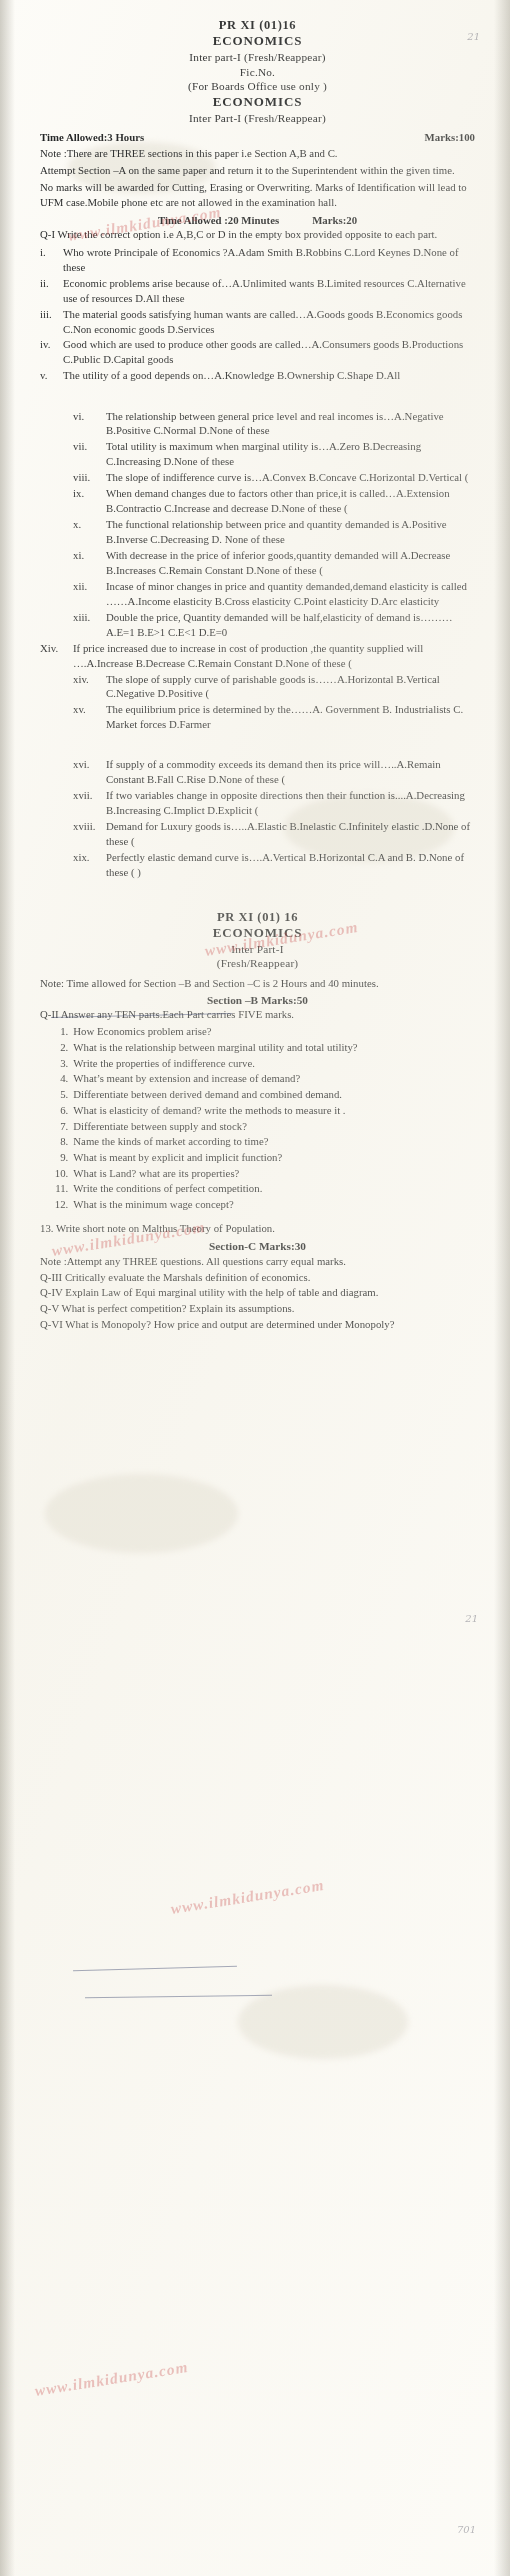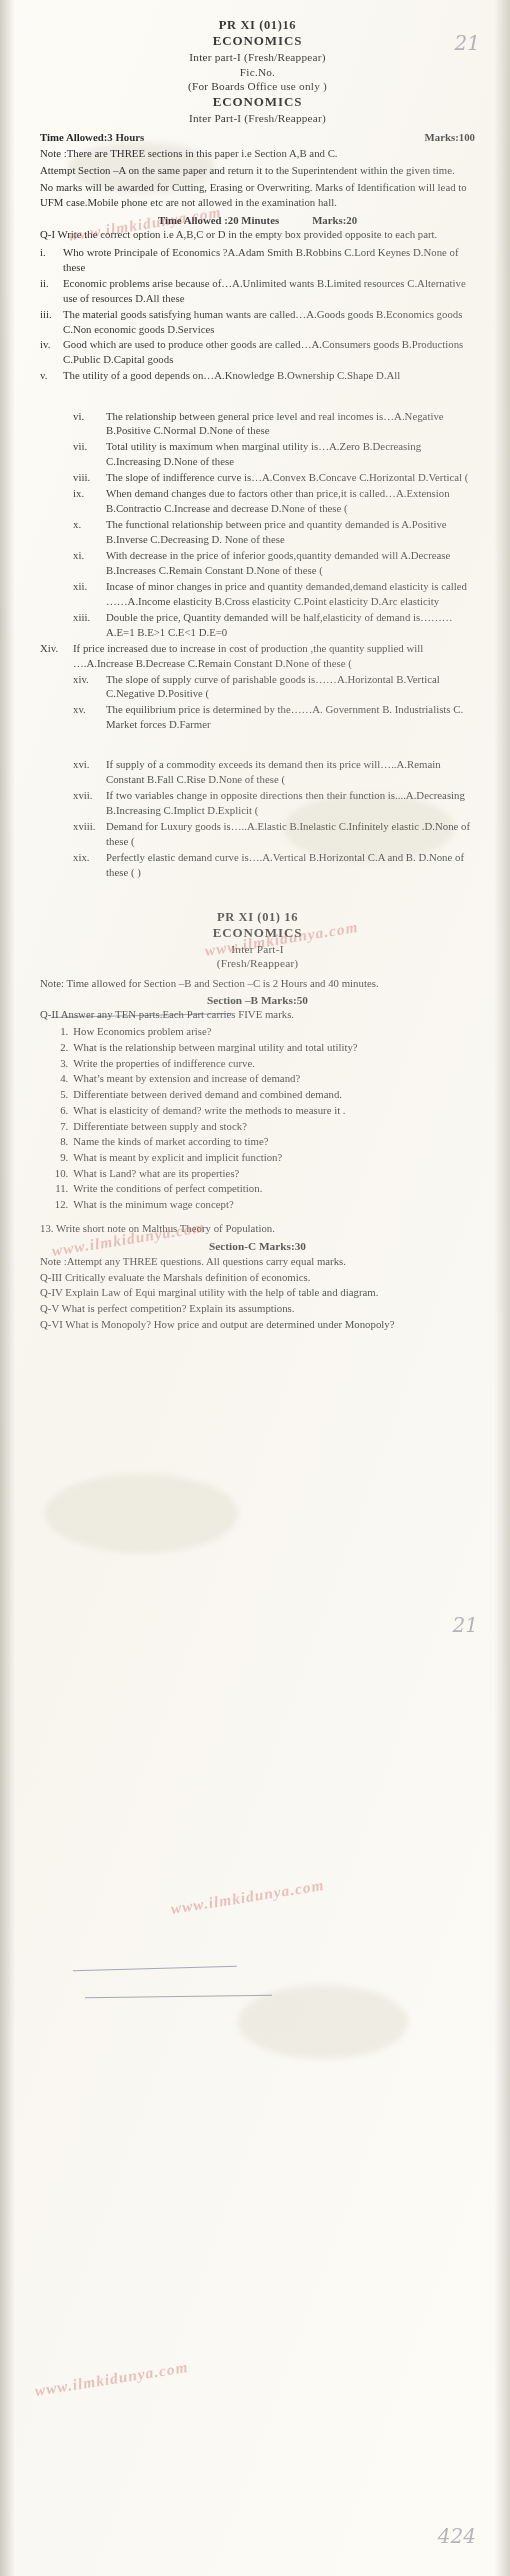--- a/index.html
+++ b/index.html
@@ -144,21 +144,21 @@
     letter-spacing: 1.1px;
     white-space: nowrap;
     transform: rotate(-9deg);
     pointer-events: none;
   }
   .stamp {
     position: absolute;
     z-index: 6;
     color: rgba(40,40,60,0.33);
     font-family: "DejaVu Serif", serif;
-    font-size: 20px;
+    font-size: 10px;
     font-style: italic;
     pointer-events: none;
   }
   .smudge {
     position: absolute;
     z-index: 1;
     border-radius: 50%;
     background: rgba(205,198,178,0.30);
     filter: blur(3.4px);
     pointer-events: none;
@@ -341,21 +341,21 @@
   </div>
 
   <div class="watermark" style="left:67px; top:215px; font-size:15.3px;">www.ilmkidunya.com</div>
   <div class="watermark" style="left:204px; top:930px; font-size:15.3px;">www.ilmkidunya.com</div>
   <div class="watermark" style="left:51px; top:1230px; font-size:15.3px;">www.ilmkidunya.com</div>
   <div class="watermark" style="left:170px; top:1888px; font-size:15.3px;">www.ilmkidunya.com</div>
   <div class="watermark" style="left:34px; top:2370px; font-size:15.3px;">www.ilmkidunya.com</div>
 
   <div class="stamp" style="right:31px; top:31px;">21</div>
   <div class="stamp" style="right:33px; top:1613px;">21</div>
-  <div class="stamp" style="right:35px; top:2524px;">424</div>
+  <div class="stamp" style="right:35px; top:2524px;">701</div>
 
   <div class="strike" style="left:51px; top:1015px; width:181px; transform:rotate(-1.2deg);"></div>
   <div class="strike" style="left:73px; top:1968px; width:164px; transform:rotate(-1.6deg);"></div>
   <div class="strike" style="left:85px; top:1996px; width:187px; transform:rotate(-0.8deg);"></div>
 
   <div class="scan-tint"></div>
   <div class="scan-edge-left"></div>
   <div class="scan-edge-right"></div>
 </div>
 

